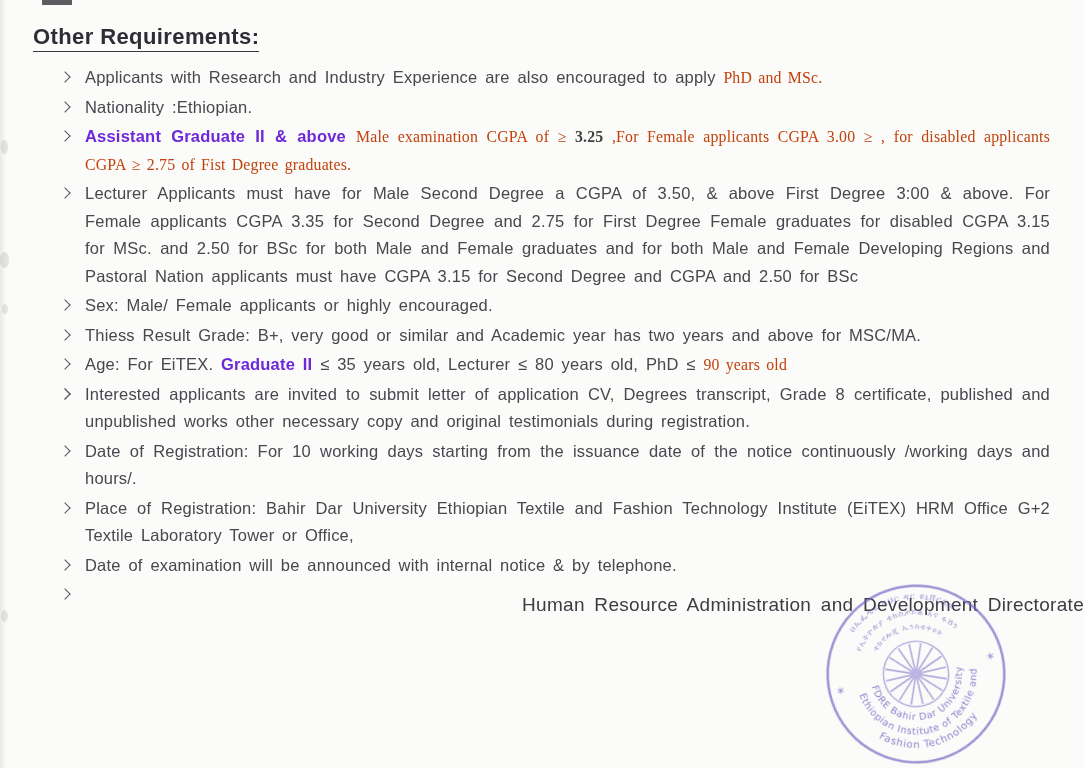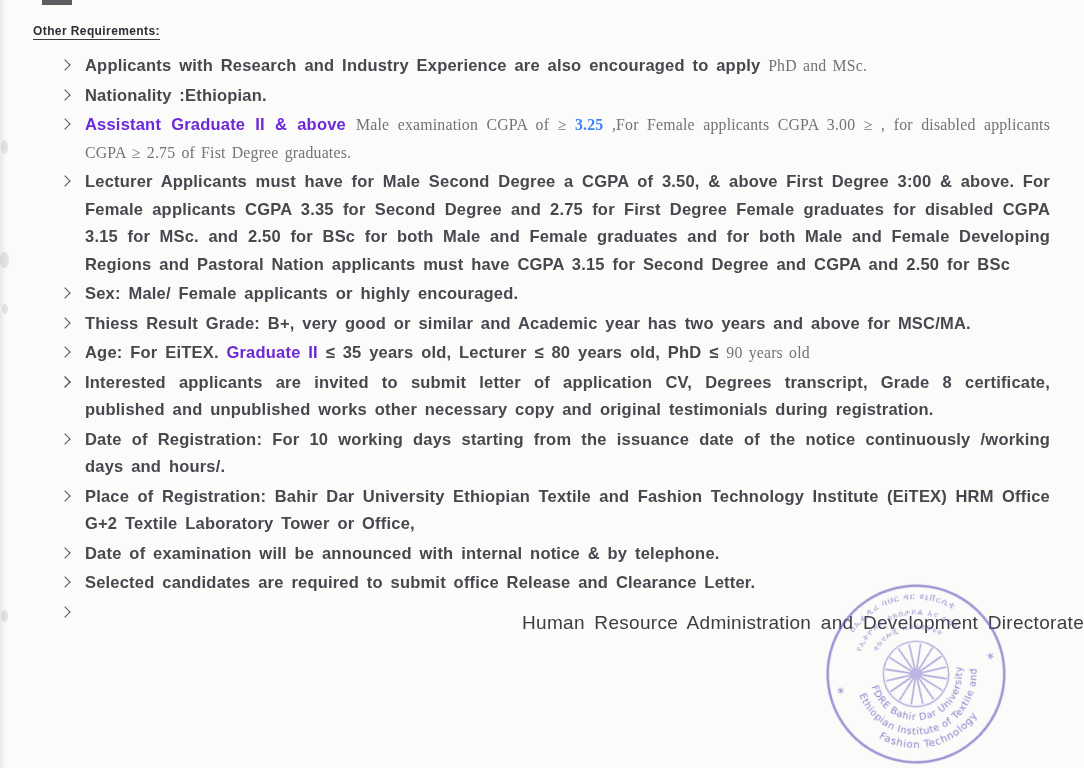--- a/index.html
+++ b/index.html
@@ -10,38 +10,38 @@
     color:#47474f;
   }
   .scan-edge{position:absolute;left:0;top:0;bottom:0;width:6px;
     background:linear-gradient(to right,rgba(70,70,75,.10),rgba(70,70,75,0));}
   .smudge{position:absolute;background:rgba(90,90,95,.14);border-radius:50%;}
   .corner-mark{position:absolute;left:42px;top:0;width:30px;height:5px;background:rgba(40,40,45,.75);}
 
   .page{position:absolute;left:0;top:0;right:0;}
   .heading{
     display:inline-block;margin:24px 0 6px 33px;
-    font-size:12px;font-weight:bold;letter-spacing:.4px;color:#2d2d35;
+    font-size:22px;font-weight:bold;letter-spacing:.4px;color:#2d2d35;
     border-bottom:1.6px solid #3a3a42;padding-bottom:1px;
   }
   ul.reqs{list-style:none;margin:6px 0 0 0;padding:0 34px 0 58px;}
   ul.reqs li{
     position:relative;padding-left:27px;margin-top:2px;
     font-size:16.5px;line-height:27.5px;text-align:justify;
     letter-spacing:.2px;word-spacing:3px;
   }
   .chevron{
     position:absolute;left:3px;top:9px;width:7px;height:7px;
     border-top:1.7px solid #55555d;border-right:1.7px solid #55555d;
     transform:rotate(45deg);
   }
-  .seg.sans{font-family:"Liberation Sans",sans-serif;font-weight:bold;}
+  .seg.sans{font-family:"Liberation Sans",sans-serif;}
   .seg.sans-bold{font-family:"Liberation Sans",sans-serif;font-weight:bold;color:#6d28d9;}
-  .seg.serif{font-family:"Liberation Serif",serif;font-size:15.8px;word-spacing:2px;color:#737373;}
-  .seg.serif-bold{font-family:"Liberation Serif",serif;font-size:15.8px;font-weight:bold;color:#3b82f6;word-spacing:2px;}
+  .seg.serif{font-family:"Liberation Serif",serif;font-size:15.8px;word-spacing:2px;color:#c2410c;}
+  .seg.serif-bold{font-family:"Liberation Serif",serif;font-size:15.8px;font-weight:bold;color:#404040;word-spacing:2px;}
 
   .footer{
     margin-top:15px;text-align:right;
     font-size:19px;letter-spacing:.3px;word-spacing:4px;color:#3c3c44;
   }
 
   .stamp{
     position:absolute;left:820px;top:578px;width:192px;height:192px;
     transform:rotate(-13deg);
     opacity:.88;filter:blur(.35px);
@@ -68,21 +68,20 @@
       <li><span class="chevron"></span><span><span class="seg sans-bold">Assistant Graduate II &amp; above </span><span class="seg serif">Male examination CGPA of ≥ </span><span class="seg serif-bold">3.25</span><span class="seg serif"> ,For Female applicants CGPA 3.00 ≥ , for disabled applicants CGPA ≥ 2.75 of Fist Degree graduates.</span></span></li>
       <li><span class="chevron"></span><span><span class="seg sans">Lecturer Applicants must have for Male Second Degree a CGPA of 3.50, &amp; above First Degree 3:00 &amp; above. For Female applicants CGPA 3.35 for Second Degree and 2.75 for First Degree Female graduates for disabled CGPA 3.15 for MSc. and 2.50 for BSc for both Male and Female graduates and for both Male and Female Developing Regions and Pastoral Nation applicants must have CGPA 3.15 for Second Degree and CGPA and 2.50 for BSc</span></span></li>
       <li><span class="chevron"></span><span><span class="seg sans">Sex: Male/ Female applicants or highly encouraged.</span></span></li>
       <li><span class="chevron"></span><span><span class="seg sans">Thiess Result Grade: B+, very good or similar and Academic year has two years and above for MSC/MA.</span></span></li>
       <li><span class="chevron"></span><span><span class="seg sans">Age: For EiTEX. </span><span class="seg sans-bold">Graduate II</span><span class="seg sans"> ≤ 35 years old, Lecturer ≤ 80 years old, PhD ≤ </span><span class="seg serif">90 years old</span></span></li>
       <li><span class="chevron"></span></li>
       <li><span class="chevron"></span><span><span class="seg sans">Interested applicants are invited to submit letter of application CV, Degrees transcript, Grade 8 certificate, published and unpublished works other necessary copy and original testimonials during registration.</span></span></li>
       <li><span class="chevron"></span><span><span class="seg sans">Date of Registration: For 10 working days starting from the issuance date of the notice continuously /working days and hours/.</span></span></li>
       <li><span class="chevron"></span><span><span class="seg sans">Place of Registration: Bahir Dar University Ethiopian Textile and Fashion Technology Institute (EiTEX) HRM Office G+2 Textile Laboratory Tower or Office,</span></span></li>
       <li><span class="chevron"></span><span><span class="seg sans">Date of examination will be announced with internal notice &amp; by telephone.</span></span></li>
-      <li><span class="chevron"></span><span><span class="seg sans">Selected candidates are required to submit office Release and Clearance Letter.</span></span></li>
       <li><span class="chevron"></span></li>
     </ul>
 
   <div class="footer">Human Resource Administration and Development Directorate</div>
 </div>
 
 <div class="stamp">
   <svg viewBox="0 0 200 200" width="192" height="192">
     <defs>
       <path id="arcTop78" d="M 22,100 A 78,78 0 0 1 178,100"></path>

